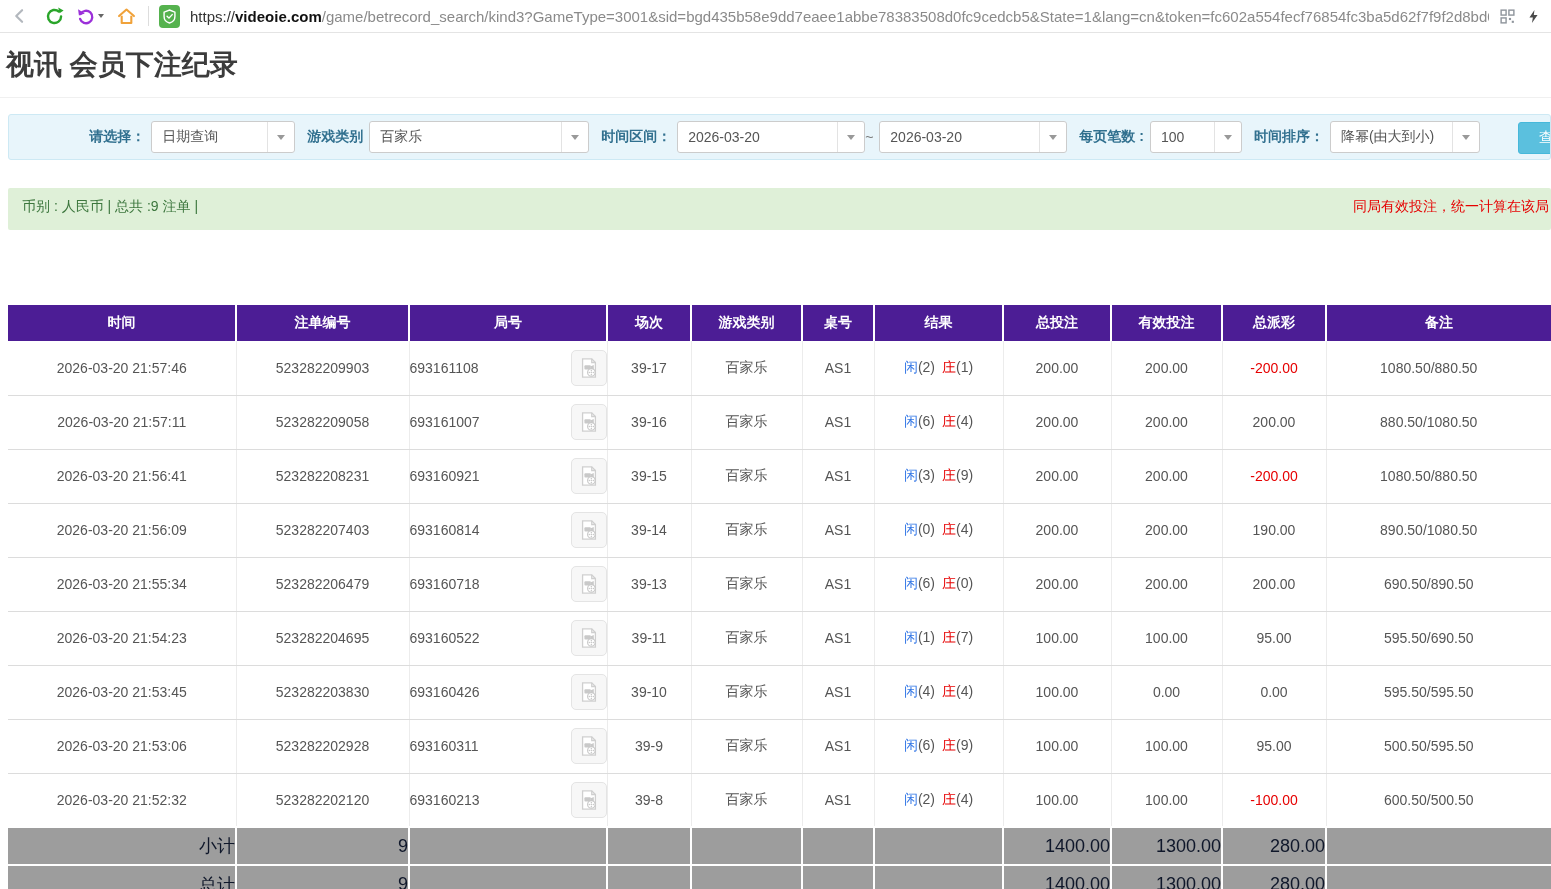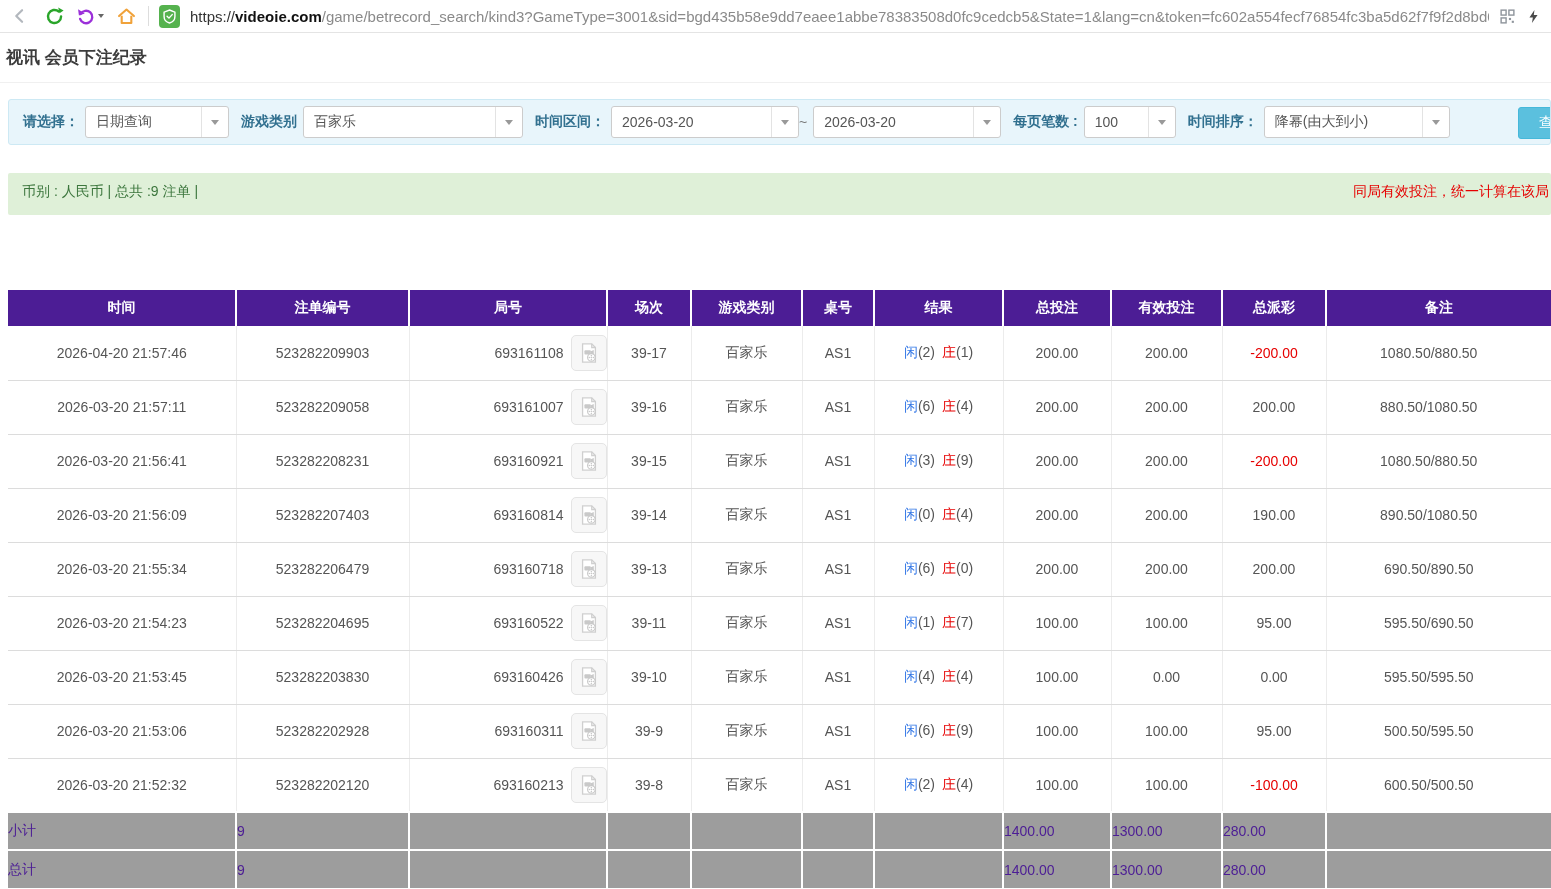--- a/index.html
+++ b/index.html
@@ -15,26 +15,26 @@
   .vsep { width:1px; height:20px; background:#ddd; }
   .shield-badge { width:21px; height:23px; background:#55b24e; border-radius:4px;
     display:flex; align-items:center; justify-content:center; }
   .url-text { flex:1; white-space:nowrap; overflow:hidden; font-size:15px; color:#8a8a8a; }
   .url-text .scheme { color:#333; }
   .url-text .host { color:#111; font-weight:bold; }
   .right-icons { display:flex; align-items:center; gap:10px; }
 
   
   .page-header { padding:13px 0 13px 6px; border-bottom:1px solid #f0f0f0; }
-  .page-header h1 { font-size:17px; font-weight:bold; color:#3c3c3c; }
+  .page-header h1 { font-size:28px; font-weight:bold; color:#3c3c3c; }
 
   
   .filter-bar { position:relative; margin:16px 0 0 8px; width:1543px; height:46px;
     background:#e8f5fb; border:1px solid #cde9f4; border-radius:3px;
-    display:flex; align-items:center; padding-left:14px; overflow:hidden; }
+    display:flex; align-items:center; padding-left:14px; overflow:hidden;justify-content:center; }
   .f-label { color:#31708f; font-weight:bold; font-size:14px; margin-right:6px; white-space:nowrap; }
   .combo { background:#fff; border:1px solid #ccc; border-radius:3px; height:32px;
     display:flex; align-items:center; margin-right:12px; cursor:pointer; }
   .combo .val { flex:1; padding:0 10px; font-size:14px; color:#555; white-space:nowrap; overflow:hidden; }
   .combo .caret-box { width:27px; align-self:stretch; border-left:1px solid #e3e3e3;
     display:flex; align-items:center; justify-content:center; }
   .caret { width:0; height:0; border-left:4px solid transparent; border-right:4px solid transparent; border-top:5px solid #999; }
   .tilde { color:#777; font-size:14px; margin:0 6px 0 -6px; }
   .search-btn { position:absolute; left:1509px; top:7px; width:70px; height:32px;
     background:#5bc0de; color:#fff; border:1px solid #46b8da; border-radius:3px;
@@ -54,25 +54,25 @@
   .bet-table thead th:last-child { border-right:none;font-family:Liberation Mono, monospace; }
   .bet-table tbody td { height:54px; text-align:center; font-size:14px; color:#555;
     border-bottom:1px solid #dcdcdc; border-right:1px solid #ececec; background:#fff; }
   .bet-table tbody td:last-child { border-right:none; }
   td.remark, tfoot td.remark { text-align:right; padding-right:20px; }
   td.blue { color:#3377e6; cursor:pointer; }
   td.payout.neg { color:#e60000; }
   .result .p { color:#3377e6; }
   .result .b { color:#e60000; margin-left:7px; }
   .result .sc { color:#555; }
-  .round-cell { display:flex; align-items:center; justify-content:flex-end; gap:7px; }
+  .round-cell { display:flex; align-items:center; justify-content:space-between; gap:7px; }
   .video-btn { width:36px; height:36px; background:#f7f7f7; border:1px solid #e4e4e4;
     border-radius:5px; display:inline-flex; align-items:center; justify-content:center; cursor:pointer; }
-  .bet-table tfoot td { height:38px; background:#9d9d9d; color:#4c1d95; font-size:14px;
-    text-align:left; border-right:2px solid #fff; border-top:2px solid #fff; }
+  .bet-table tfoot td { height:38px; background:#9d9d9d; color:#0f172a; font-size:18px;
+    text-align:right; border-right:2px solid #fff; border-top:2px solid #fff; }
   .bet-table tfoot td:last-child { border-right:none; }
 </style>
 </head>
 <body>
 
 <div class="browser-bar">
   <span class="nav-btn">
     <svg width="20" height="20" viewBox="0 0 24 24">
       <path d="M14.5 5 L7.5 12 L14.5 19" fill="none" stroke="#b3b8be" stroke-width="2.6" stroke-linecap="round" stroke-linejoin="round"></path>
     </svg>
@@ -158,21 +158,21 @@
 
   <span class="f-label">每页笔数 :</span>
   <div class="combo" style="width:92px">
     <span class="val">100</span>
     <span class="caret-box">
         <span class="caret"></span>
       </span>
   </div>
 
   <span class="f-label">时间排序：</span>
-  <div class="combo" style="width:186px;margin-right:4px">
+  <div class="combo" style="width:150px;margin-right:4px">
     <span class="val">降幂(由大到小)</span>
     <span class="caret-box">
         <span class="caret"></span>
       </span>
   </div>
 
   <button class="search-btn">查询</button>
 </div>
 
 <div class="summary-bar">
@@ -204,21 +204,21 @@
       <th>桌号</th>
       <th>结果</th>
       <th>总投注</th>
       <th>有效投注</th>
       <th>总派彩</th>
       <th>备注</th>
     </tr>
   </thead>
   <tbody id="rows">
       <tr>
-    <td>2026-04-20 21:57:46</td>
+    <td>2026-03-20 21:57:46</td>
     <td>523282209903</td>
     <td>
       <span class="round-cell">
         <span>693161108</span>
         <span class="video-btn">
           <svg width="22" height="22" viewBox="0 0 24 24">
             <path d="M5 2 H15 L19 6 V22 H5 Z" fill="#fff" stroke="#cfcfcf" stroke-width="1.4"></path>
             <path d="M15 2 V6 H19" fill="none" stroke="#cfcfcf" stroke-width="1.4"></path>
             <rect x="7" y="9" width="7" height="4.6" rx="1" fill="#c9c9c9"></rect>
             <path d="M14 10 L17.2 8.6 V14 L14 12.6 Z" fill="#c9c9c9"></path>

